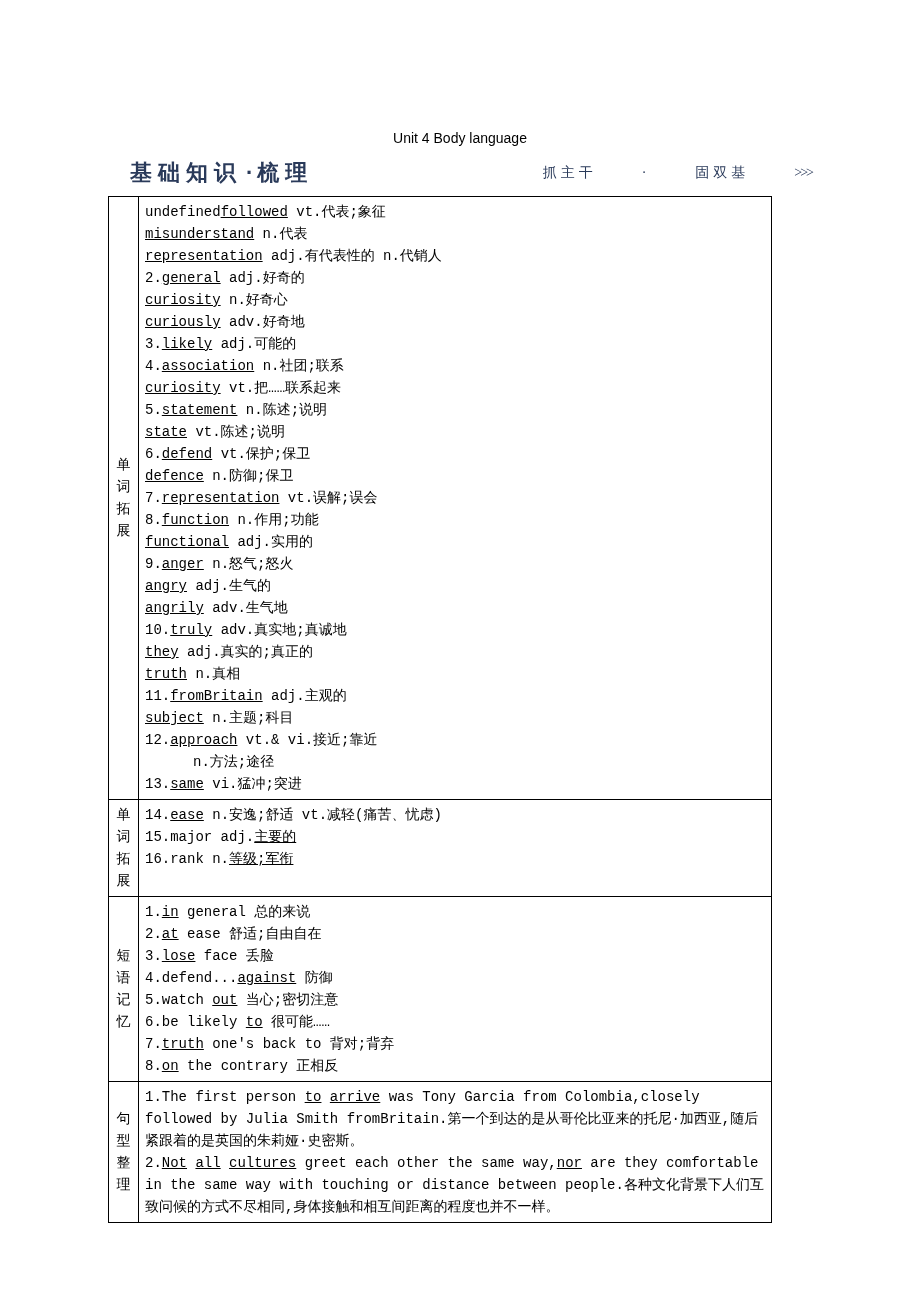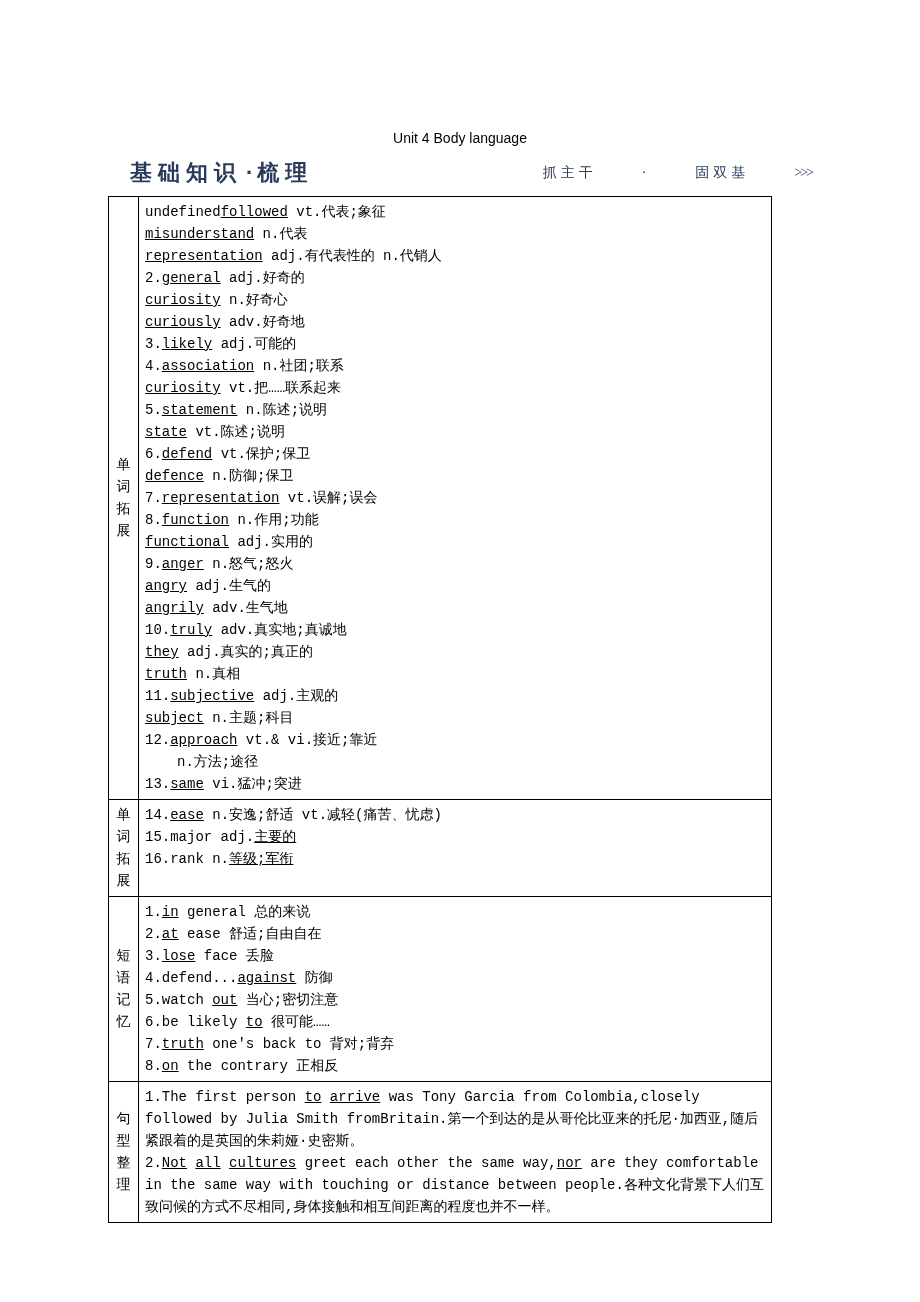--- a/index.html
+++ b/index.html
@@ -70,21 +70,21 @@
       text-align: center;
       vertical-align: middle !important;
       font-family: "SimSun", serif;
       padding: 4px 3px;
     }
     .content-col {
       font-family: "Courier New", "SimSun", monospace;
     }
     .u { text-decoration: underline; }
     .entry { display: block; }
-    .ml { margin-left: 32px; }
+    .ml { margin-left: 48px; }
   </style>
 </head>
 <body>
 
 <div class="unit-title">Unit 4  Body language</div>
 
 <div class="header-row">
   <div class="header-box">
     <div class="header-bar"></div>
     <div class="header-bar"></div>
@@ -120,21 +120,21 @@
           <span class="entry"><span class="u">defence</span>  n.防御;保卫</span>
           <span class="entry">7.<span class="u">representation</span>   vt.误解;误会</span>
           <span class="entry">8.<span class="u">function</span>   n.作用;功能</span>
           <span class="entry"><span class="u">functional</span>   adj.实用的</span>
           <span class="entry">9.<span class="u">anger</span>  n.怒气;怒火</span>
           <span class="entry"><span class="u">angry</span>   adj.生气的</span>
           <span class="entry"><span class="u">angrily</span>  adv.生气地</span>
           <span class="entry">10.<span class="u">truly</span>  adv.真实地;真诚地</span>
           <span class="entry"><span class="u">they</span> adj.真实的;真正的</span>
           <span class="entry"><span class="u">truth</span>   n.真相</span>
-          <span class="entry">11.<span class="u">subjective</span>    adj.主观的</span>
+          <span class="entry">11.<span class="u">fromBritain</span>    adj.主观的</span>
           <span class="entry"><span class="u">subject</span>  n.主题;科目</span>
           <span class="entry">12.<span class="u">approach</span>   vt.&amp; vi.接近;靠近</span>
           <span class="entry"><span class="ml">n.方法;途径</span></span>
           <span class="entry">13.<span class="u">same</span>   vi.猛冲;突进</span>
         </td>
       </tr>
       <tr>
         <td class="label-col">单<br>词<br>拓<br>展</td>
         <td class="content-col">
           <span class="entry">14.<span class="u">ease</span>    n.安逸;舒适 vt.减轻(痛苦、忧虑)</span>

